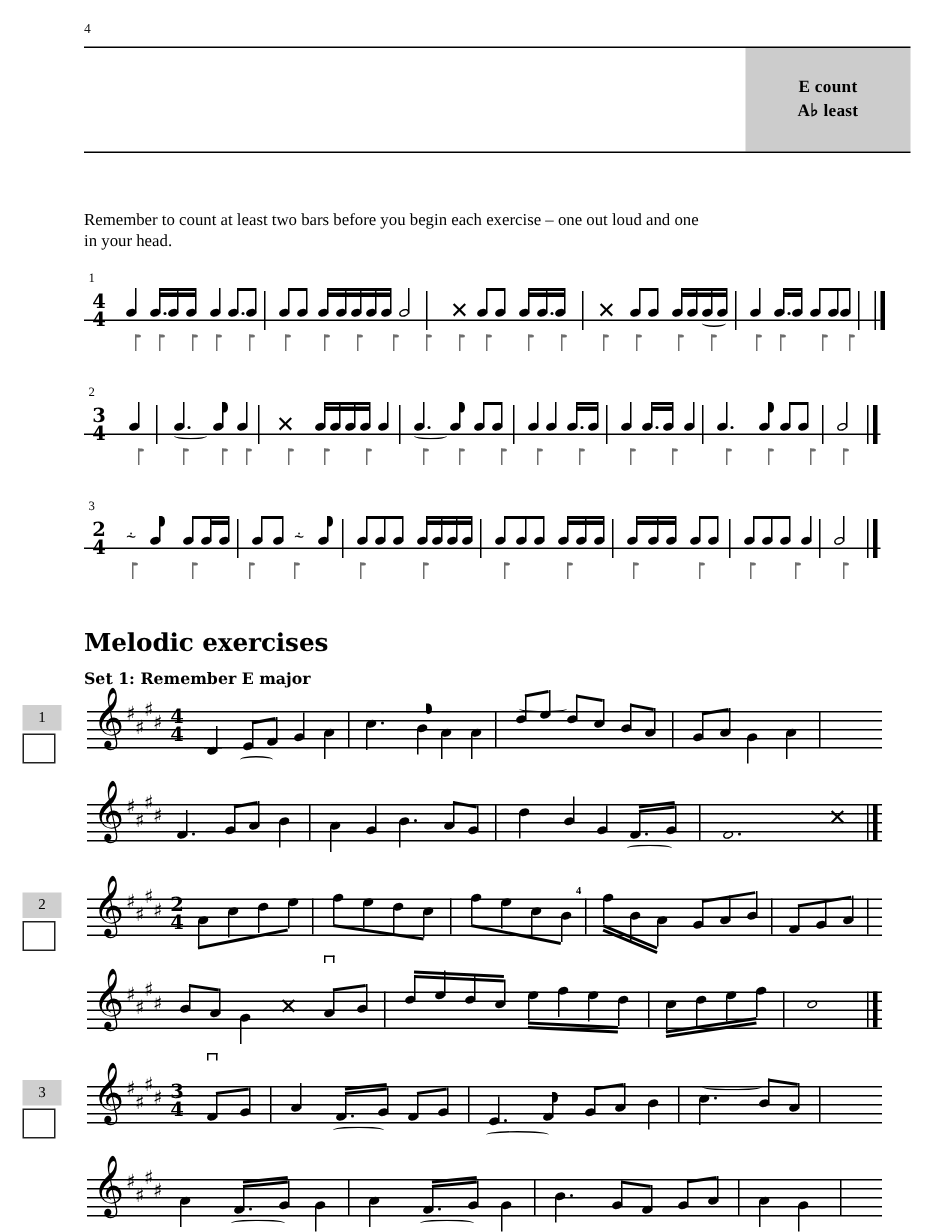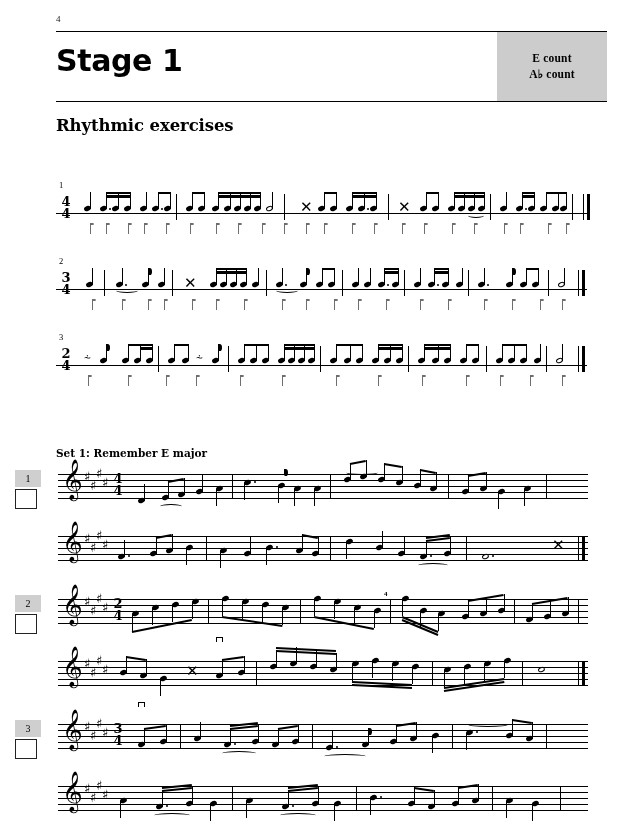--- a/index.html
+++ b/index.html
@@ -313,27 +313,26 @@
 </head>
 <body>
 
 <div class="page">
 
   <div class="page-number">4</div>
   <div class="rule-top"></div>
 
   <div class="key-panel">
     <div>E count</div>
-    <div>A♭ count</div>
-  </div>
-
-  <div class="stage-title">Stage 1</div>
+    <div>A♭ least</div>
+  </div>
+
   <div class="rule-bottom"></div>
 
-  <div class="h2" style="top:116px;">Rhythmic exercises</div>
+  <div class="intro" style="top:140px;">Remember to count at least two bars before you begin each exercise – one out loud and one in your head.</div>
 
   <div class="system" id="rh1" style="left:0;top:0;">
     <div class="sysnum" style="left:59px;top:180px;">1</div>
     <div class="timesig" style="left:60px;top:196px;">
       <span>4</span>
       <span>4</span>
     </div>
     <div class="rline" style="left:56px;top:213px;width:531px;"></div>
   </div>
 
@@ -348,20 +347,21 @@
 
   <div class="system" id="rh3" style="left:0;top:0;">
     <div class="sysnum" style="left:59px;top:332px;">3</div>
     <div class="timesig" style="left:60px;top:348px;">
       <span>2</span>
       <span>4</span>
     </div>
     <div class="rline" style="left:56px;top:365px;width:531px;"></div>
   </div>
 
+  <div class="h2" style="top:419px;">Melodic exercises</div>
   <div class="h3" style="top:447px;">Set 1: Remember E major</div>
 
   <div class="exbox" style="left:15px;top:470px;">
     <div class="num">1</div>
     <div class="chk"></div>
   </div>
 
   <div class="staff5" id="m1a" style="left:58px;top:474px;width:530px;">
     <div class="ln ln0" style="width:530px;"></div>
     <div class="ln ln1" style="width:530px;"></div>

